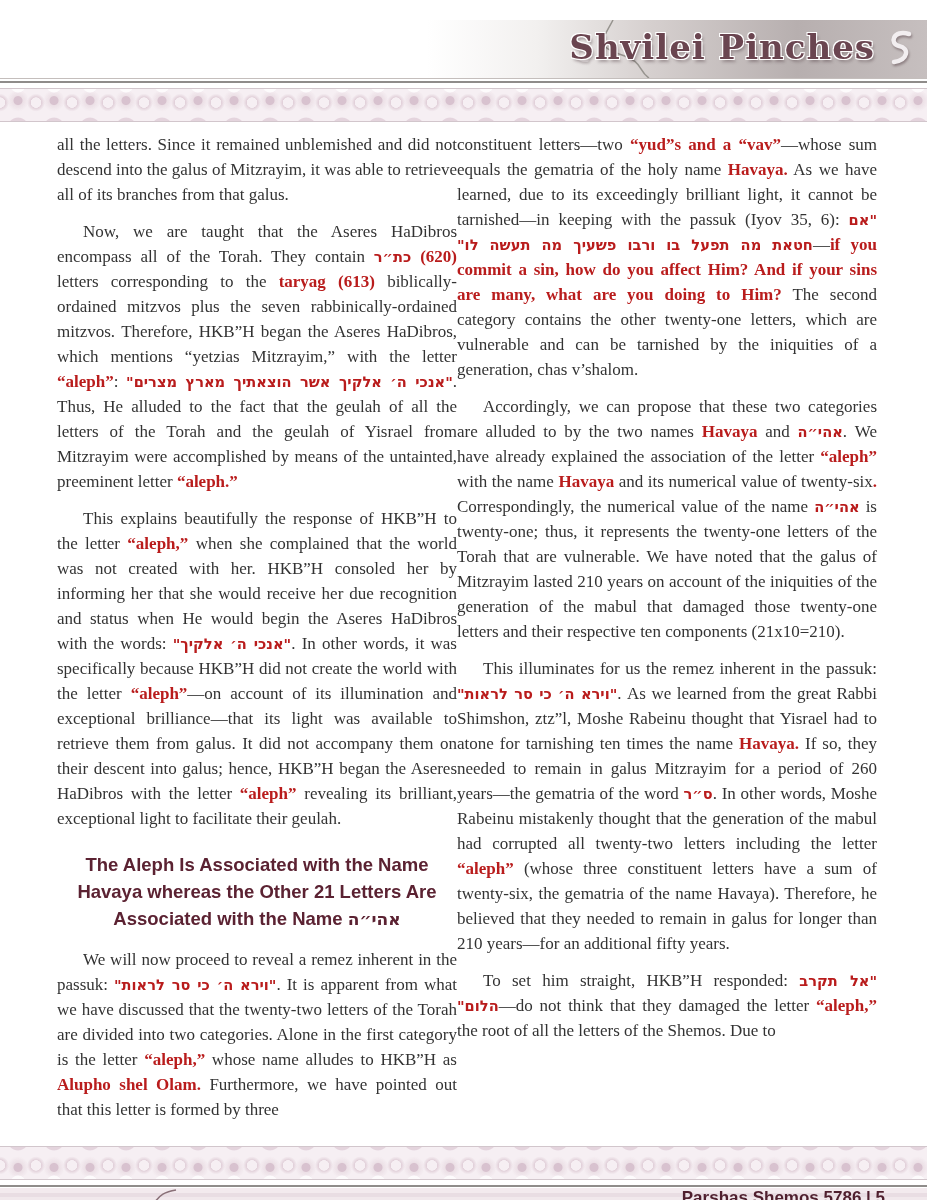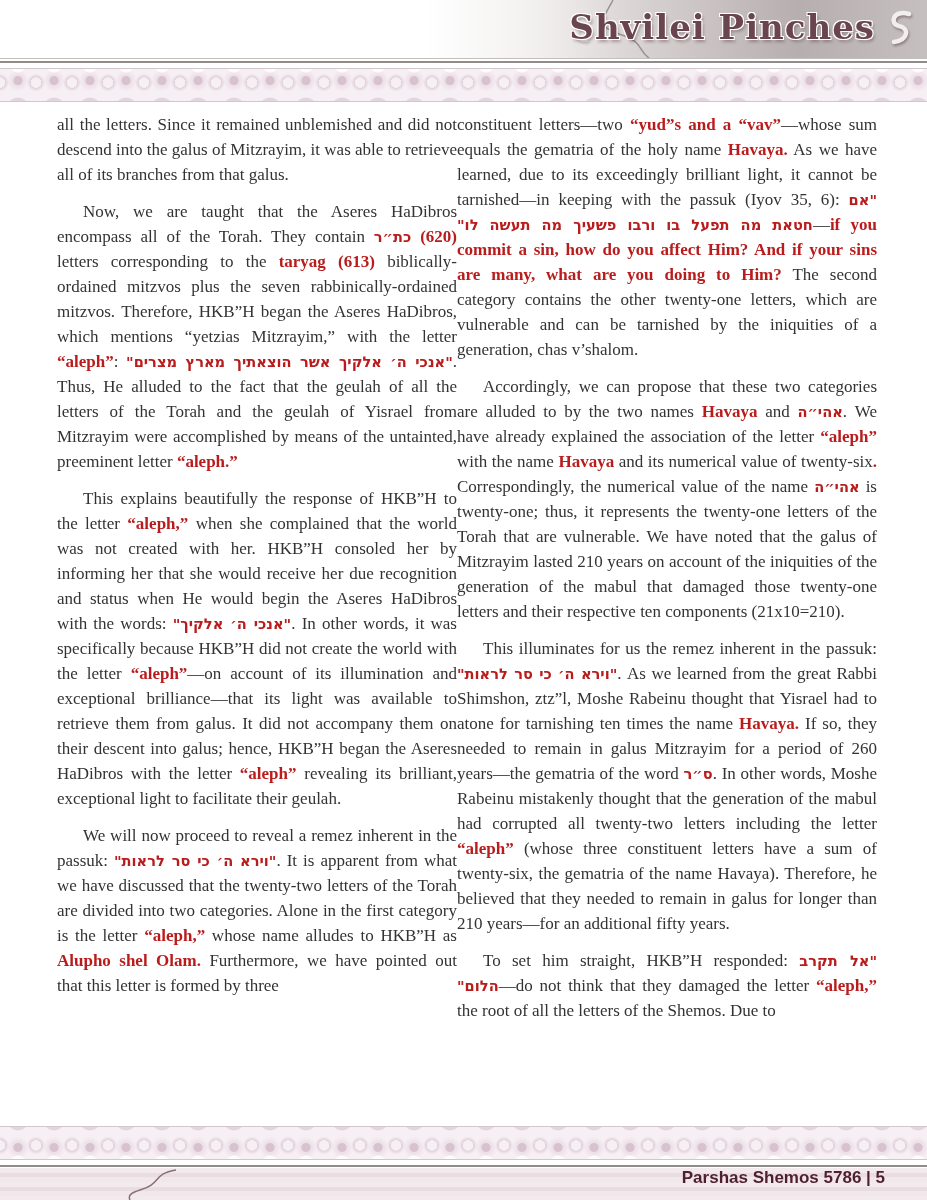--- a/index.html
+++ b/index.html
@@ -7,20 +7,21 @@
     width:927px;height:1200px;
     background:#ffffff;
     font-family:"Liberation Serif", serif;
     color:#333;
     overflow:hidden;
   }
   
   .header{
     position:relative;height:58px;
     background:linear-gradient(90deg,#ffffff 0%,#ffffff 46%,#f2f0ef 58%,#d6d0cf 70%,#b7afaf 86%,#c6bfbf 100%);
+    margin-top:20px;
   }
   .header-curve{position:absolute;left:593px;top:0;}
   .header-title{
     position:absolute;right:52px;top:7px;
     font-family:"DejaVu Serif", serif;
     font-weight:bold;
     font-size:34px;
     letter-spacing:1px;
     color:#6a4550;
     text-shadow:-1px -1px 0 #fff,1px -1px 0 #fff,-1px 1px 0 #fff,1px 1px 0 #fff,2px 3px 3px rgba(60,40,45,.35);
@@ -103,20 +104,21 @@
   </svg>
 </div>
 <div class="header-rule"></div>
 <div class="lace"></div>
 
 <div class="content">
   <div class="col col-left">
       <p class="body-para"><span>all the letters.  Since it remained unblemished and did not descend into the galus of Mitzrayim, it was able to retrieve all of its branches from that galus.</span></p>
       <p class="body-para indent"><span>Now, we are taught that the Aseres HaDibros encompass all of the Torah.  They contain </span><span class="b he" dir="rtl">כת״ר</span><span class="b"> (620)</span><span> letters corresponding to the </span><span class="b">taryag (613)</span><span> biblically-ordained mitzvos plus the seven rabbinically-ordained mitzvos.  Therefore, HKB”H began the Aseres HaDibros, which mentions “yetzias Mitzrayim,” with the letter </span><span class="b">“aleph”</span><span>: </span><span class="b he" dir="rtl">"אנכי ה׳ אלקיך אשר הוצאתיך מארץ מצרים"</span><span>.  Thus, He alluded to the fact that the geulah of all the letters of the Torah and the geulah of Yisrael from Mitzrayim were accomplished by means of the untainted, preeminent letter </span><span class="b">“aleph.”</span></p>
       <p class="body-para indent"><span>This explains beautifully the response of HKB”H to the letter </span><span class="b">“aleph,”</span><span> when she complained that the world was not created with her.  HKB”H consoled her by informing her that she would receive her due recognition and status when He would begin the Aseres HaDibros with the words: </span><span class="b he" dir="rtl">"אנכי ה׳ אלקיך"</span><span>.  In other words, it was specifically because HKB”H did not create the world with the letter </span><span class="b">“aleph”</span><span>—on account of its illumination and exceptional brilliance—that its light was available to retrieve them from galus.  It did not accompany them on their descent into galus; hence, HKB”H began the Aseres HaDibros with the letter </span><span class="b">“aleph”</span><span> revealing its brilliant, exceptional light to facilitate their geulah.</span></p>
+      <h2 class="col-heading"><span>The Aleph Is Associated with the Name Havaya whereas the Other 21 Letters Are Associated with the Name </span><span class="he" dir="rtl">אהי״ה</span></h2>
       <p class="body-para indent"><span>We will now proceed to reveal a remez inherent in the passuk: </span><span class="b he" dir="rtl">"וירא ה׳ כי סר לראות"</span><span>.   It is apparent from what we have discussed that the twenty-two letters of the Torah are divided into two categories.  Alone in the first category is the letter </span><span class="b">“aleph,”</span><span> whose name alludes to HKB”H as </span><span class="b">Alupho shel Olam.</span><span>  Furthermore, we have pointed out that this letter is formed by three</span></p>
     </div>
   <div class="col col-right">
       <p class="body-para"><span>constituent letters—two </span><span class="b">“yud”s and a “vav”</span><span>—whose sum equals the gematria of the holy name </span><span class="b">Havaya.</span><span>  As we have learned, due to its exceedingly brilliant light, it cannot be tarnished—in keeping with the passuk (Iyov 35, 6): </span><span class="b he" dir="rtl">"אם חטאת מה תפעל בו ורבו פשעיך מה תעשה לו"</span><span>—</span><span class="b">if you commit a sin, how do you affect Him?  And if your sins are many, what are you doing to Him?</span><span> The second category contains the other twenty-one letters, which are vulnerable and can be tarnished by the iniquities of a generation, chas v’shalom.</span></p>
       <p class="body-para indent"><span>Accordingly, we can propose that these two categories are alluded to by the two names </span><span class="b">Havaya</span><span> and </span><span class="b he" dir="rtl">אהי״ה</span><span>.  We have already explained the association of the letter </span><span class="b">“aleph”</span><span> with the name </span><span class="b">Havaya</span><span> and its numerical value of twenty-six</span><span class="b">.</span><span>  Correspondingly, the numerical value of the name </span><span class="b he" dir="rtl">אהי״ה</span><span> is twenty-one; thus, it represents the twenty-one letters of the Torah that are vulnerable.  We have noted that the galus of Mitzrayim lasted 210 years on account of the iniquities of the generation of the mabul that damaged those twenty-one letters and their respective ten components (21x10=210).</span></p>
       <p class="body-para indent"><span>This illuminates for us the remez inherent in the passuk: </span><span class="b he" dir="rtl">"וירא ה׳ כי סר לראות"</span><span>.   As we learned from the great Rabbi Shimshon, ztz”l, Moshe Rabeinu thought that Yisrael had to atone for tarnishing ten times the name </span><span class="b">Havaya.</span><span>  If so, they needed to remain in galus Mitzrayim for a period of 260 years—the gematria of the word </span><span class="b he" dir="rtl">ס״ר</span><span>.   In other words, Moshe Rabeinu mistakenly thought that the generation of the mabul had corrupted all twenty-two letters including the letter </span><span class="b">“aleph”</span><span> (whose three constituent letters have a sum of twenty-six, the gematria of the name Havaya).  Therefore, he believed that they needed to remain in galus for longer than 210 years—for an additional fifty years.</span></p>
       <p class="body-para indent"><span>To set him straight, HKB”H responded: </span><span class="b he" dir="rtl">"אל תקרב הלום"</span><span>—do not think that they damaged the letter </span><span class="b">“aleph,”</span><span> the root of all the letters of the Shemos.  Due to</span></p>
     </div>
 </div>
 

